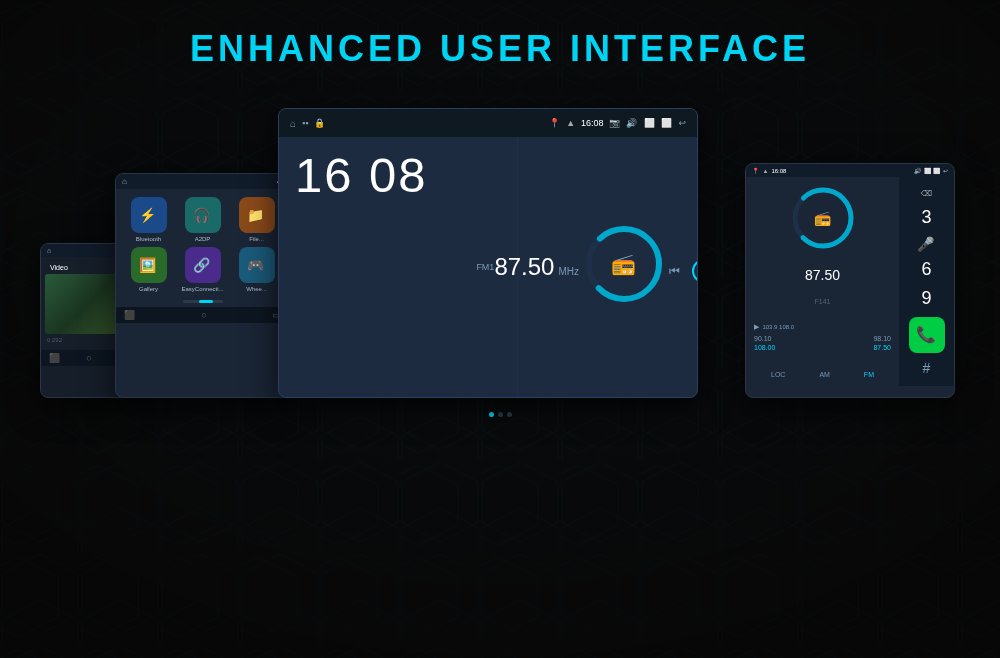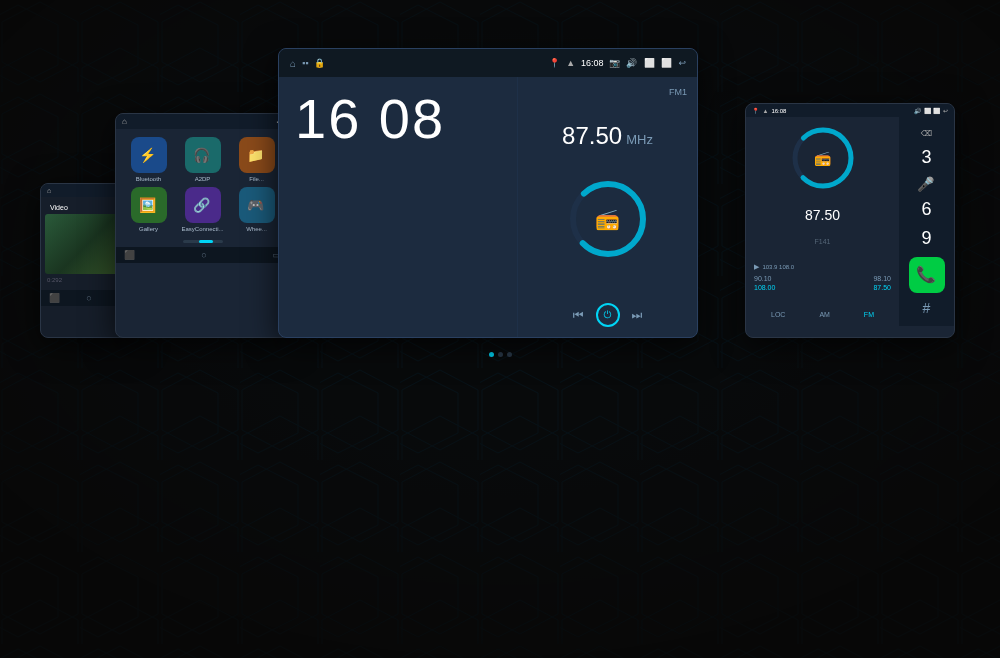--- a/index.html
+++ b/index.html
@@ -135,40 +135,40 @@
 
     .center-left-panel {
       flex: 1;
       padding: 14px 16px;
       display: flex;
       flex-direction: column;
       justify-content: space-between;
     }
 
     .time-display {
-      font-size: 56px;
+      font-size: 49px;
       font-weight: 300;
       color: #ffffff;
       letter-spacing: 2px;
       line-height: 1;
     }
 
     .date-display {
       font-size: 11px;
       color: #7a9ab5;
       margin-top: 4px;
     }
 
     .center-right-panel {
       width: 180px;
       padding: 10px;
       display: flex;
-      flex-direction: column;
-      align-items: center;
-      justify-content: space-between;
+      flex-direction: row;
+      align-items: center;
+      justify-content: center;
       border-left: 1px solid #1e3048;
     }
 
     
     .gauge-container {
       position: relative;
       width: 90px;
       height: 90px;
       margin: 0 auto 6px;
     }
@@ -452,20 +452,21 @@
   <rect width="1000" height="658" fill="url(#hexPat)"></rect>
 
   <radialGradient id="centerGlow" cx="50%" cy="40%" r="60%">
     <stop offset="0%" stop-color="#001525" stop-opacity="0.3"></stop>
     <stop offset="100%" stop-color="#000000" stop-opacity="0.8"></stop>
   </radialGradient>
   <rect width="1000" height="658" fill="url(#centerGlow)"></rect>
 </svg>
 
 <div class="content">
+  <h1 class="main-title">ENHANCED USER INTERFACE</h1>
 
   <div class="screens-container">
 
     <div class="screen screen-left-far">
       <div class="screen-header">
         <span style="color:#aaa;font-size:7px;">⌂</span>
         <div class="status-icons">
           <span>▪▪▪</span>
         </div>
       </div>
@@ -553,21 +554,21 @@
         <div class="center-left-panel">
           <div>
             <div class="time-display">16 08</div>
           </div>
         </div>
 
         <div class="center-right-panel">
           <div style="font-size:9px;color:#7a9ab5;text-align:right;width:100%;">FM1</div>
           <div style="display:flex;align-items:baseline;justify-content:center;gap:4px;">
             <span style="font-size:24px;color:#fff;font-weight:300;">87.50</span>
-            <span style="font-size:13px;color:#7a9ab5;">MHz</span>
+            <span style="font-size:10px;color:#7a9ab5;">MHz</span>
           </div>
 
           <div class="gauge-container">
             <svg class="gauge-svg" viewBox="0 0 90 90" xmlns="http://www.w3.org/2000/svg">
 
               <circle cx="45" cy="45" r="35" fill="none" stroke="#1e3048" stroke-width="6"></circle>
 
               <circle cx="45" cy="45" r="35" fill="none" stroke="#00a8cc" stroke-width="6" stroke-dasharray="165 55" stroke-dashoffset="27" stroke-linecap="round" transform="rotate(-90 45 45)"></circle>
 
               <text x="45" y="52" text-anchor="middle" font-size="20" fill="#7a9ab5">📻</text>

